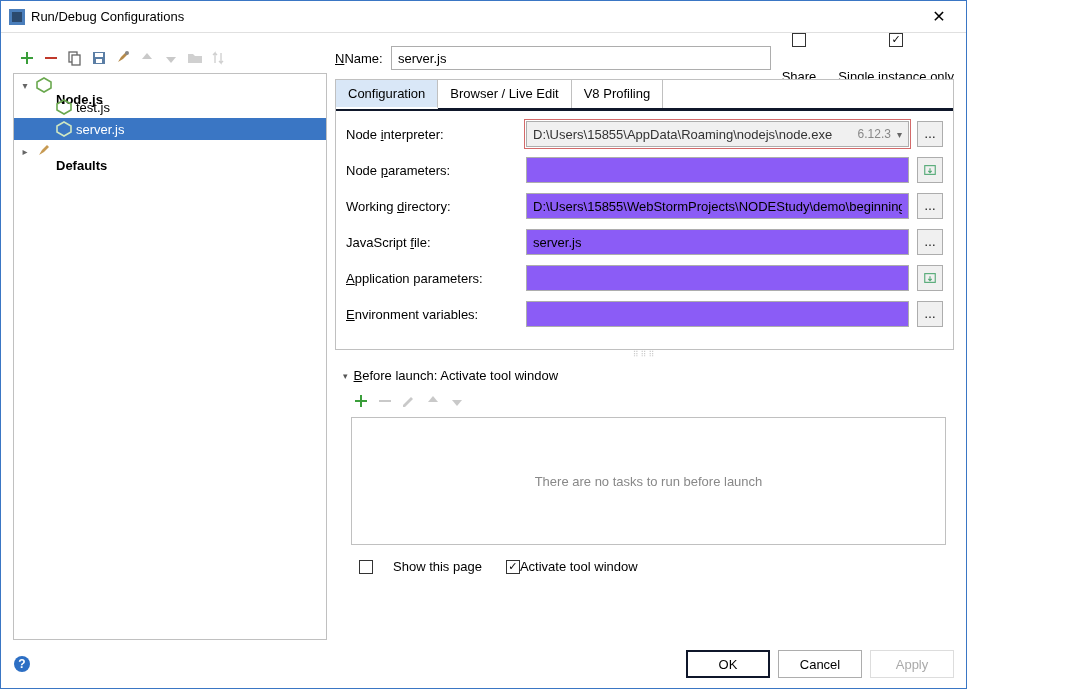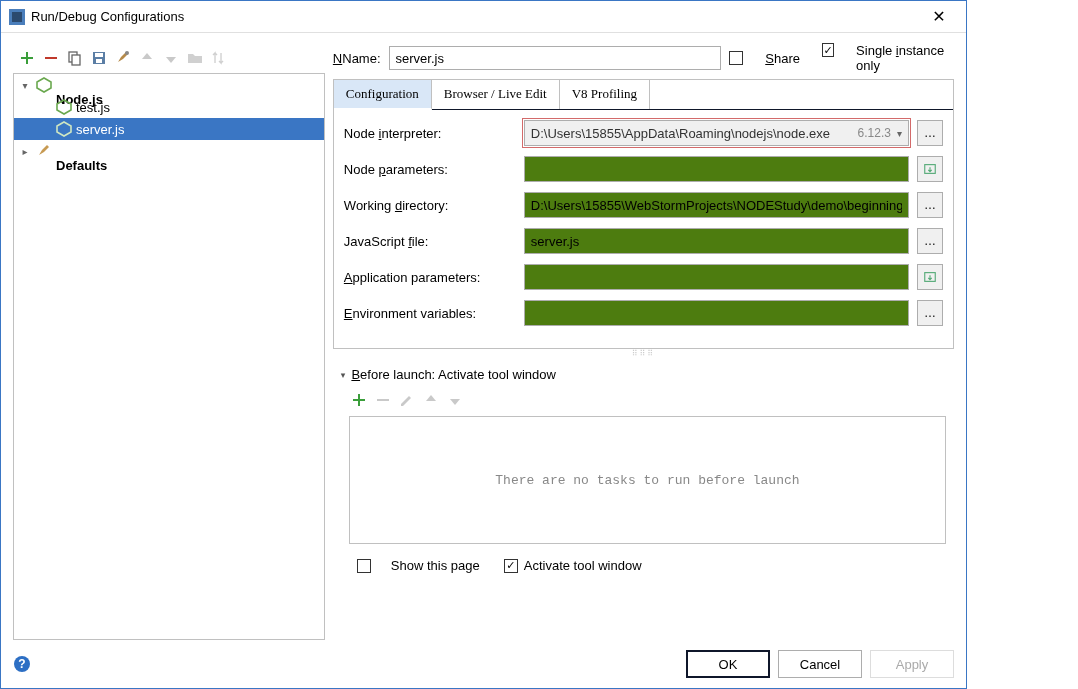--- a/index.html
+++ b/index.html
@@ -19,43 +19,43 @@
 .tree-row { display: flex; align-items: center; height: 22px; padding-left: 4px; cursor: default; }
 .tree-row .chev { width: 14px; display: inline-flex; justify-content: center; font-size: 10px; color: #666; }
 .tree-row .node-icon { width: 16px; height: 16px; margin: 0 4px; }
 .tree-row.depth-1 { padding-left: 24px; }
 .tree-row.selected { background: #3a76c4; color: #fff; }
 .tree-row.bold .label { font-weight: 700; margin-top: 28px; }
 .right-panel { flex: 1; display: flex; flex-direction: column; }
 .name-row { display: flex; align-items: center; gap: 8px; height: 26px; }
 .name-row .lbl { width: 48px; }
 .name-row input[type=text] { width: 380px; height: 24px; border: 1px solid #adadad; padding: 0 6px; font-size: 13px; }
-.name-row .share-box { margin-left: auto; display: flex; align-items: flex-start; gap: 22px; }
+.name-row .share-box { margin-left: auto; display: flex; align-items: center; gap: 22px; flex-direction: column; }
 .chk { width: 14px; height: 14px; border: 1px solid #333; display: inline-flex; align-items: center; justify-content: center; font-size: 11px; line-height: 1; }
 .chk.checked::after { content: "✓"; }
 .content-box { border: 1px solid #c0c0c0; margin-top: 8px; display: flex; flex-direction: column; }
-.tabs { display: flex; border-bottom: 1px solid #0f172a; background: #fff; font-family: Liberation Serif, serif; }
+.tabs { display: flex; border-bottom: 3px solid #0f172a; background: #fff; }
 .tab { padding: 6px 12px; border-right: 1px solid #c0c0c0; background: #fff; cursor: default; }
 .tab.active { background: #d9e7f7; border-bottom: 2px solid #fff; margin-bottom: -1px; position: relative; }
 .form-area { padding: 10px 10px 12px 10px; }
 .form-row { display: flex; align-items: center; margin-bottom: 10px; gap: 8px; }
 .form-row .flbl { width: 172px; }
-.form-row .finput { flex: 1; height: 26px; border: 1px solid #adadad; background: #4d7c0f; padding: 0 6px; font-size: 13px; display: flex; align-items: center; }
+.form-row .finput { flex: 1; height: 26px; border: 1px solid #adadad; background: #8b5cf6; padding: 0 6px; font-size: 13px; display: flex; align-items: center; }
 .form-row .finput.readonly { background: #f0f0f0; color: #333; }
 .form-row .finput.highlighted { outline: 1px solid #d36a6a; outline-offset: 1px; }
 .form-row .suffix-btn { width: 26px; height: 26px; border: 1px solid #adadad; background: #f0f0f0; display: flex; align-items: center; justify-content: center; font-size: 12px; cursor: default; }
 .version-tag { color: #888; margin-left: auto; margin-right: 6px; font-size: 12px; }
 .drop-ar { font-size: 10px; color: #666; }
 .grip { height: 8px; display:flex; justify-content:center; align-items:center; color:#ccc; font-size:8px; letter-spacing:2px; }
 .before-launch { padding: 10px 0 6px 8px; }
 .bl-header { display: flex; align-items: center; gap: 6px; color: #000; margin-bottom: 6px; }
 .bl-header .tri { font-size: 9px; color: #555; }
 .bl-toolbar { display: flex; gap: 4px; padding: 2px 0 4px 8px; }
 .bl-toolbar .tb-btn { width: 20px; height: 20px; display:flex; align-items:center; justify-content:center; }
-.bl-box { border: 1px solid #c0c0c0; height: 128px; display: flex; align-items: center; justify-content: center; color: #888; margin: 2px 8px 8px 8px; font-family: Liberation Mono, monospace; }
+.bl-box { border: 1px solid #c0c0c0; height: 128px; display: flex; align-items: center; justify-content: center; color: #888; margin: 2px 8px 8px 8px; }
 .bl-checks { display: flex; gap: 24px; padding: 6px 8px 10px 16px; align-items: center; }
 .footer { height: 48px; display: flex; align-items: center; padding: 0 12px; gap: 8px; border-top: 0; }
 .footer .help-icon { width: 18px; height: 18px; }
 .footer .spacer { flex: 1; }
 .footer .btn { min-width: 84px; height: 28px; border: 1px solid #adadad; background: #fff; display: flex; align-items: center; justify-content: center; cursor: default; }
 .footer .btn.primary { border: 2px solid #0f172a; }
 .footer .btn.disabled { color: #aaa; border-color: #ddd; }
 .u { text-decoration: underline; }
 .muted-svg { opacity: .45; }
 </style>
@@ -266,21 +266,21 @@
               </span>
           </div>
           <div class="bl-box">
             <span>There are no tasks to run before launch</span>
           </div>
           <div class="bl-checks">
             <span style="display:flex;align-items:center;gap:20px;">
               <span class="chk"></span>
               <span>Show this page</span>
             </span>
-            <span style="display:flex;align-items:center;gap:6px;">
+            <span style="display:flex;align-items:center;gap:0;">
               <span class="chk checked"></span>
               <span>Activate tool window</span>
             </span>
           </div>
         </div>
       </div>
     </div>
   </div>
 
   <div class="footer">

